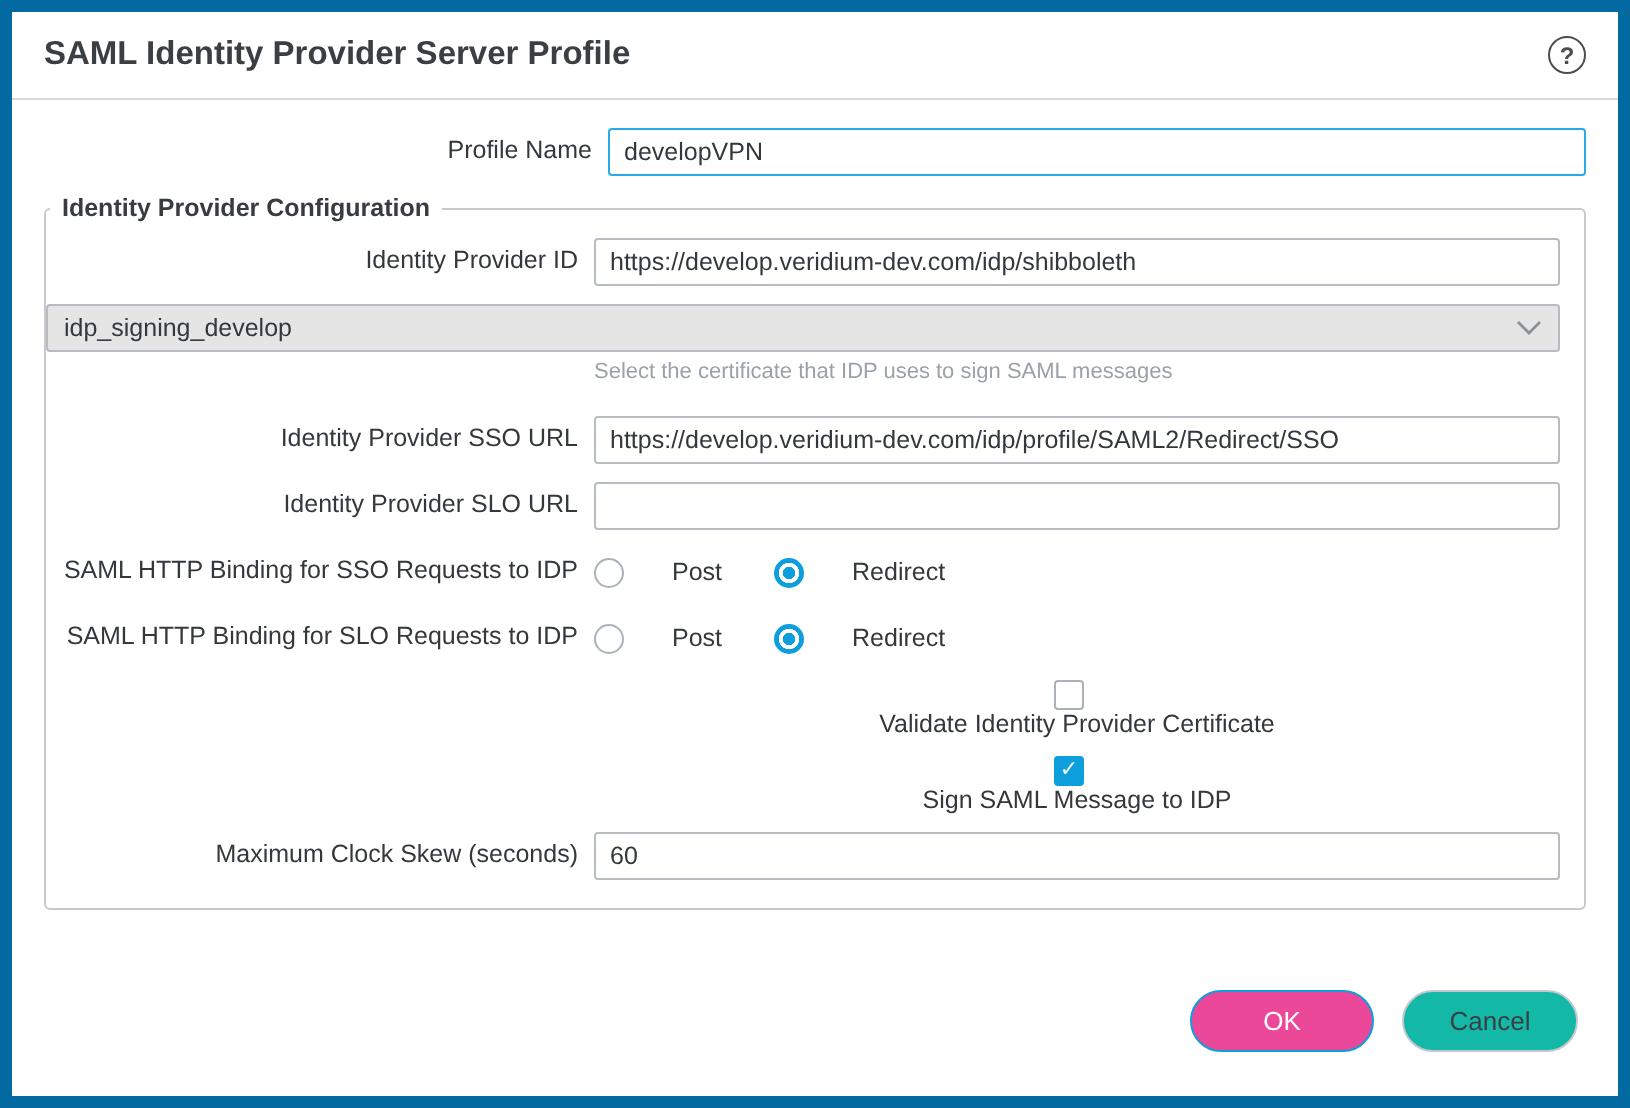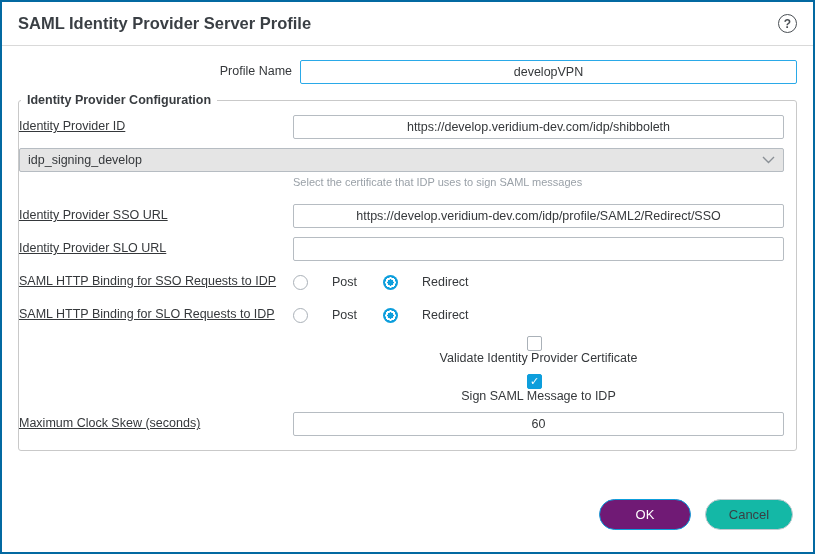--- a/index.html
+++ b/index.html
@@ -5,21 +5,21 @@
   * { box-sizing: border-box; }
   html,body { margin:0; padding:0; background:#ffffff; }
   body {
     font-family: "Liberation Sans", sans-serif;
     font-size: 12.5px;
     color: #35383b;
   }
   .dialog {
     width: 815px;
     height: 554px;
-    border: 2px solid #0369a1;
+    border: 6px solid #0369a1;
     background: #ffffff;
     display: flex;
     flex-direction: column;
   }
   
   .hdr {
     height: 44px;
     flex-shrink: 0;
     display: flex;
     align-items: center;
@@ -40,36 +40,35 @@
   .bdy { flex: 1; padding-top: 14px; }
   .row { display: flex; align-items: center; min-height: 24px; margin: 0 16px 9px 0; }
   .lbl { width: 290px; flex-shrink: 0; text-align: right; margin-right: 8px; line-height: 1.25; }
   .indent { margin-left: 298px; }
   input.text {
     flex: 1; height: 24px;
     border: 1px solid #b6bcc2; border-radius: 2px;
     padding: 0 7px;
     font: inherit; color: #35383b; background: #fff;
     outline: none;
-    text-align: center;
   }
   input.text.focused { border-color: #2aa9e8; }
   
   fieldset.cfg {
     margin: 4px 16px 0 16px;
     border: 1px solid #c9c9c9;
     border-radius: 3px;
     padding: 8px 12px 12px 0;
   }
   fieldset.cfg legend {
     font-weight: bold; color: #383c40;
     padding: 0 6px; margin-left: 2px; font-size: 12.5px;
   }
   .frow { display: flex; align-items: center; min-height: 24px; margin-bottom: 9px; }
-  .flbl { width: 266px; flex-shrink: 0; margin-right: 8px; line-height: 1.25; text-decoration: underline; }
+  .flbl { width: 266px; flex-shrink: 0; text-align: right; margin-right: 8px; line-height: 1.25; }
   .fhelp {
     margin: -5px 0 16px 274px;
     font-size: 11px; color: #9aa1a8;
   }
   .indent-f { margin-left: 274px; flex-direction: column; }
   
   .select {
     flex: 1; height: 24px;
     border: 1px solid #b6bcc2; border-radius: 2px;
     padding: 0 8px;
@@ -104,21 +103,21 @@
   .ftr {
     margin-top: auto;
     display: flex; justify-content: flex-end; align-items: center;
     gap: 14px;
     padding: 0 20px 22px 0;
   }
   .btn {
     height: 31px; border-radius: 16px;
     font: inherit; font-size: 13px; cursor: pointer;
   }
-  .btn.ok { width: 92px; background: #701a75; border: 1px solid #0d9edc; color: #ffffff; }
+  .btn.ok { width: 92px; background: #ec4899; border: 1px solid #0d9edc; color: #ffffff; }
   .btn.cancel { width: 88px; background: #14b8a6; border: 1px solid #c3c9cf; color: #3a3f44; }
 </style>
 </head>
 <body>
 
 <div class="dialog">
 
   <div class="hdr">
     <span class="title">SAML Identity Provider Server Profile</span>
     <span class="help">?</span>

